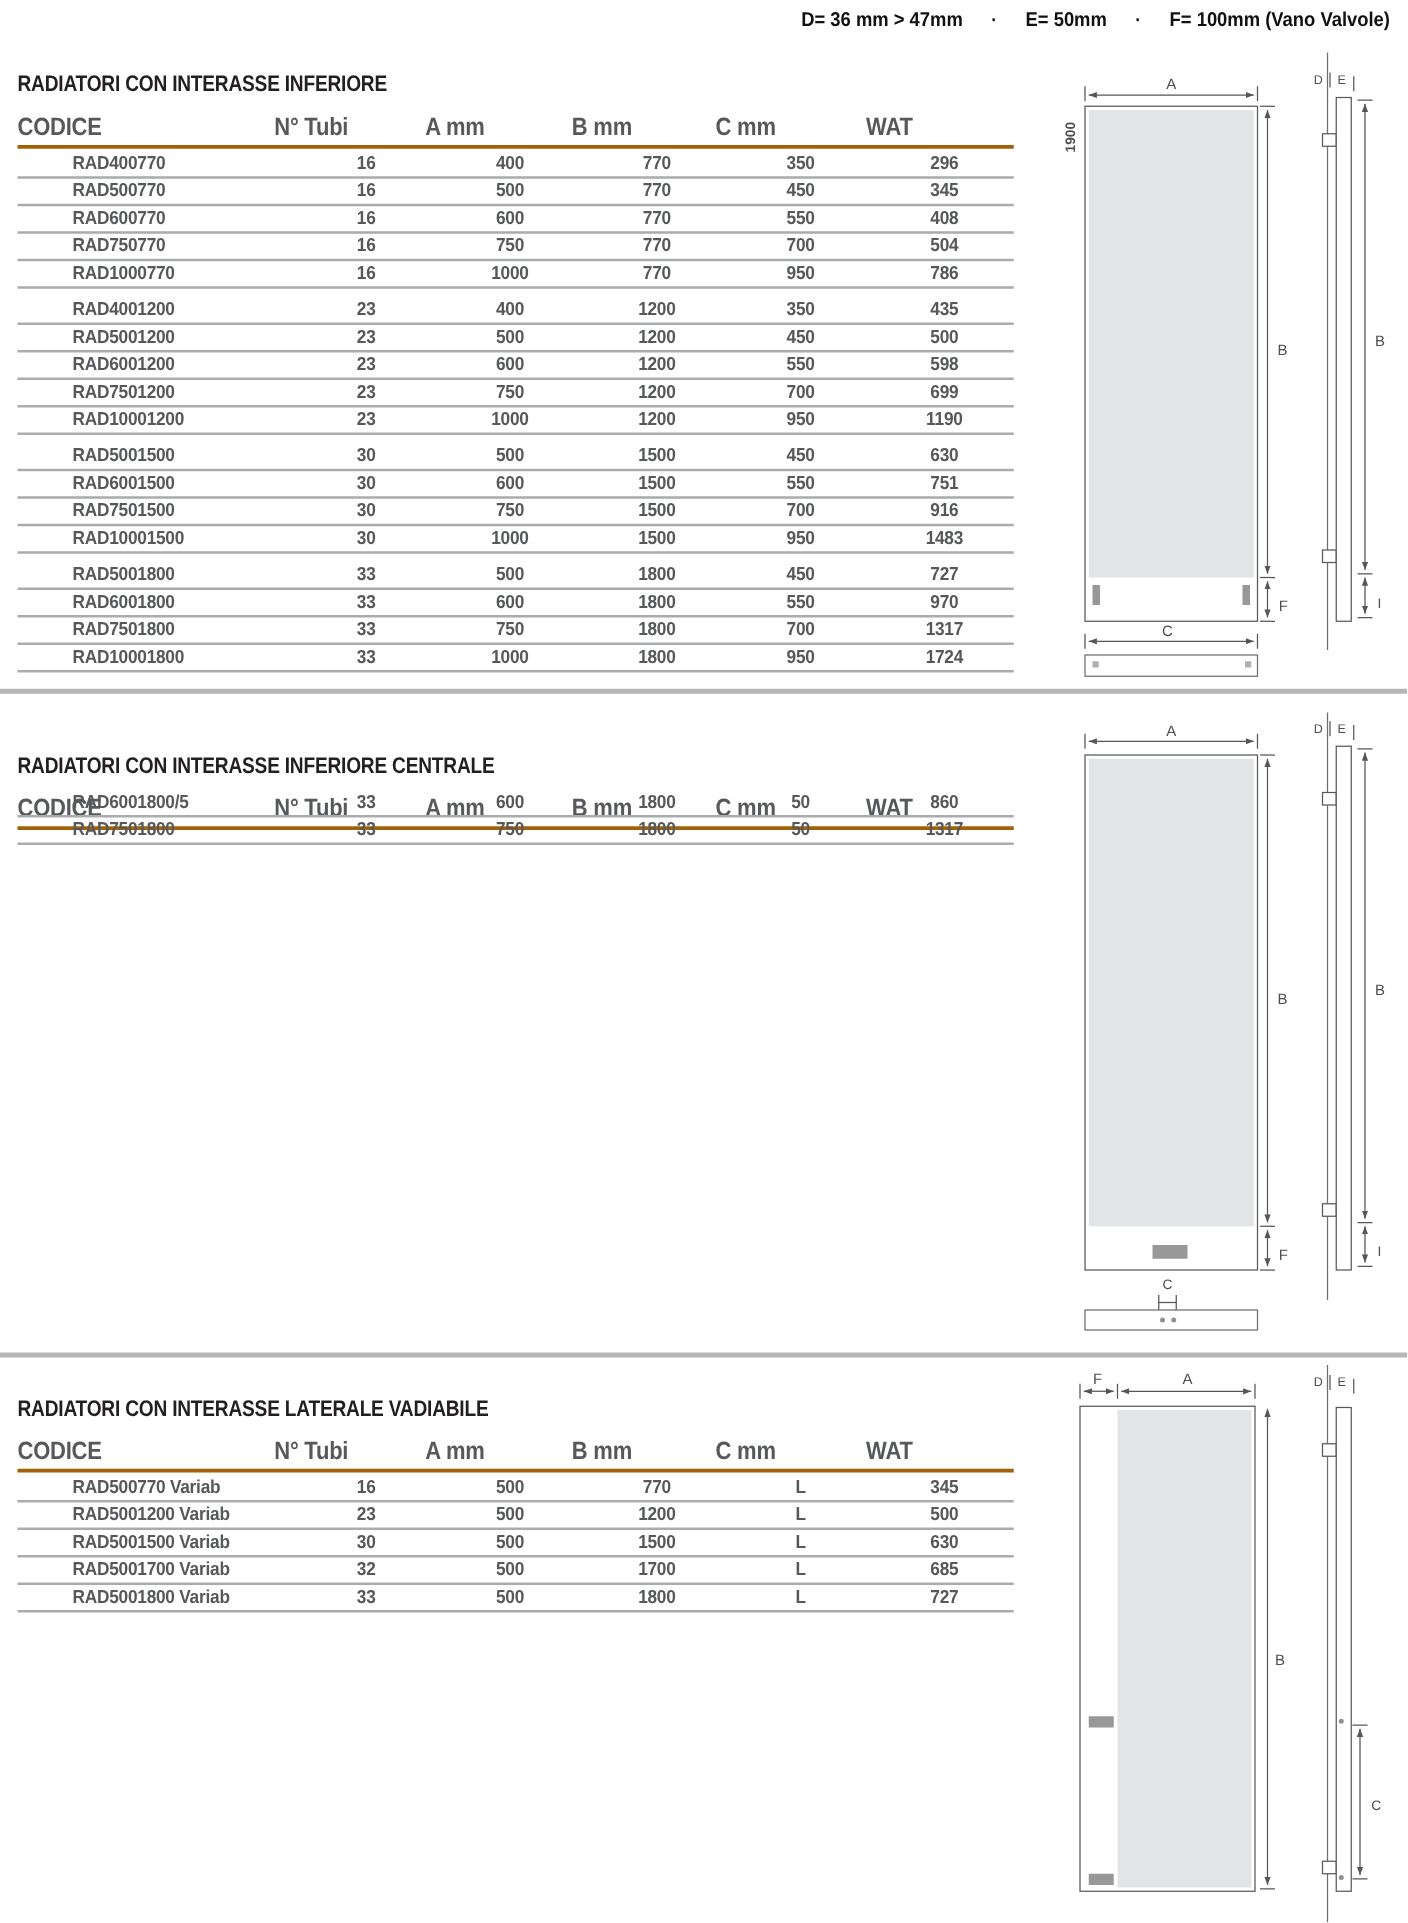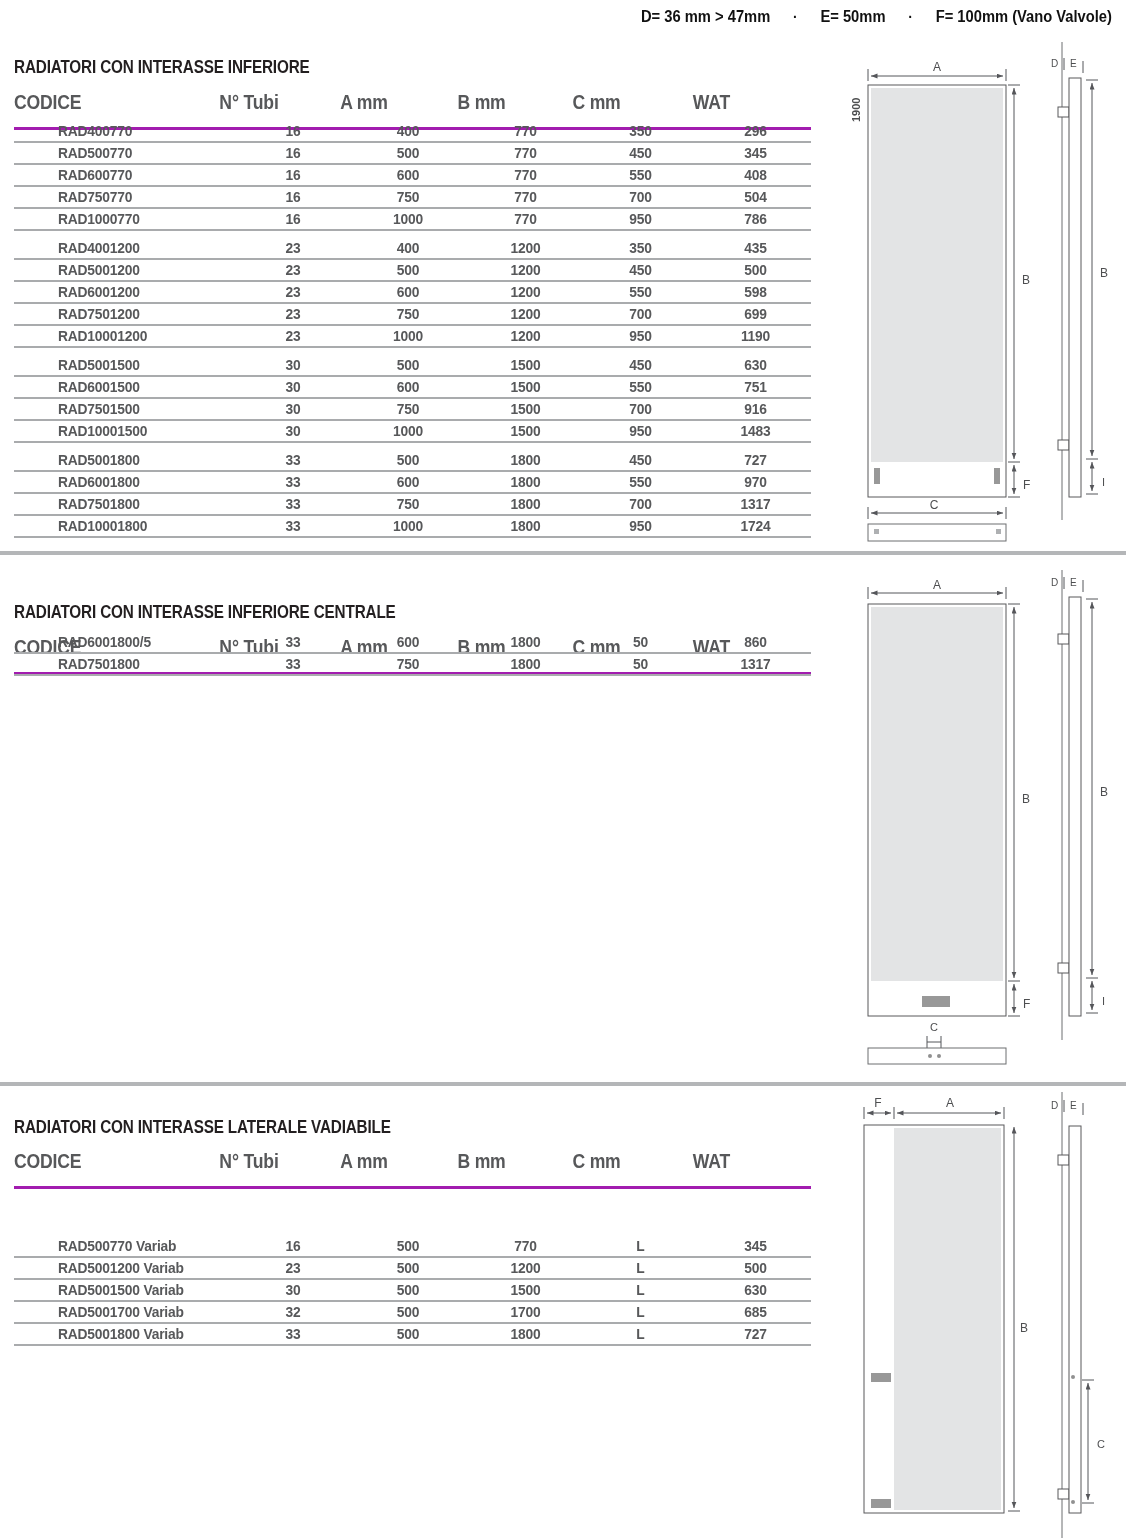--- a/index.html
+++ b/index.html
@@ -14,21 +14,21 @@
   .topspec .dot{font-size:15px;color:#111;}
 
   
   .sec-title{position:absolute;font-size:18px;font-weight:bold;color:#231f20;
              letter-spacing:-.2px;white-space:nowrap;
              transform:scaleX(.85);transform-origin:0 50%;}
 
   
   .thead{position:absolute;width:797px;display:grid;
          grid-template-columns:180px 110px 120px 115px 115px 115px;
-         height:28px;align-items:end;border-bottom:3px solid #a21caf;padding-bottom:13px;}
+         height:28px;align-items:end;border-bottom:3px solid #a16207;padding-bottom:2px;}
   .hcell{font-size:20px;font-weight:bold;color:#57585a;text-align:center;
          letter-spacing:-.2px;transform:scaleX(.88);}
   .hcell.c0{text-align:left;transform-origin:0 50%;}
 
   
   .ttable{position:absolute;width:797px;}
   .tgroup{margin-top:7px;}
   .tgroup:first-child{margin-top:0;}
   .trow{display:grid;grid-template-columns:180px 110px 120px 115px 115px 115px;
         height:20px;border-bottom:2px solid #a9abad;align-items:center;padding-left:44px;}
@@ -257,21 +257,21 @@
 
   <div class="sec-title" style="left:14px;top:1117px">RADIATORI CON INTERASSE LATERALE VADIABILE</div>
   <div class="thead" style="left:14px;top:1145px">
       <div class="hcell c0">CODICE</div>
       <div class="hcell c1">N° Tubi</div>
       <div class="hcell c2">A mm</div>
       <div class="hcell c3">B mm</div>
       <div class="hcell c4">C mm</div>
       <div class="hcell c5">WAT</div>
     </div>
-  <div class="ttable" style="left:14px;top:1236px">
+  <div class="ttable" style="left:14px;top:1180px">
       <div class="tgroup">
         <div class="trow">
           <div class="tcell c0">RAD500770 Variab</div>
           <div class="tcell c1">16</div>
           <div class="tcell c2">500</div>
           <div class="tcell c3">770</div>
           <div class="tcell c4">L</div>
           <div class="tcell c5">345</div>
         </div>
         <div class="trow">

